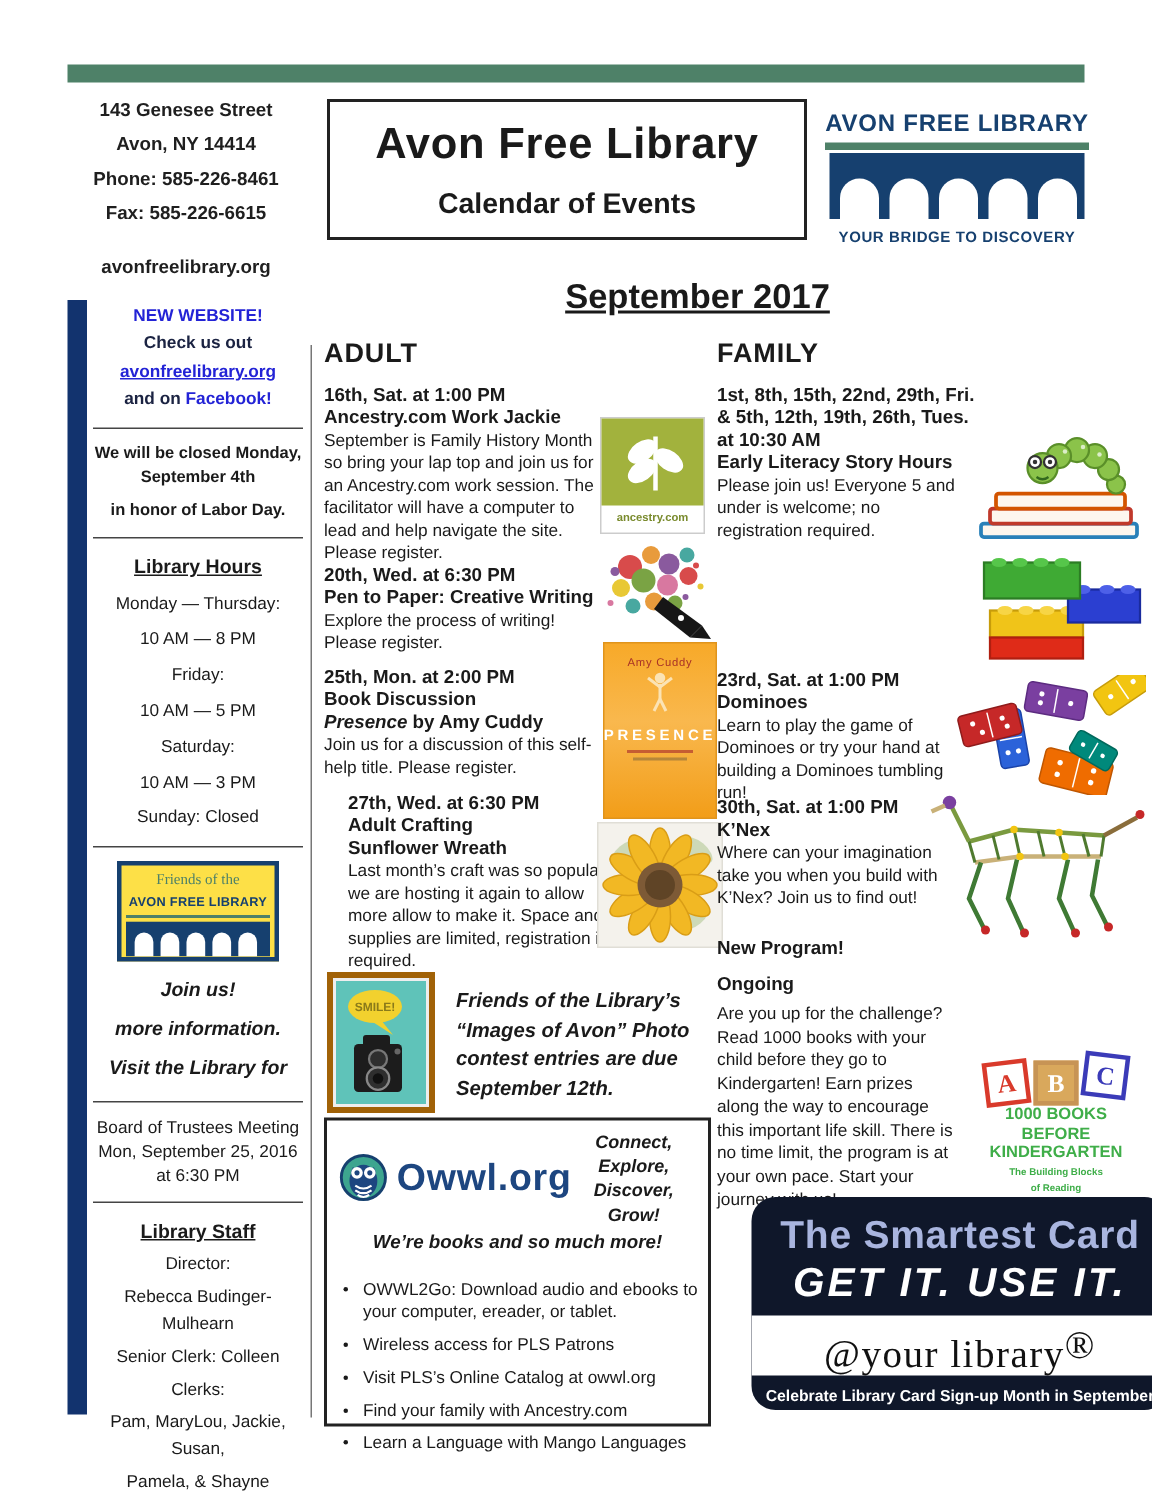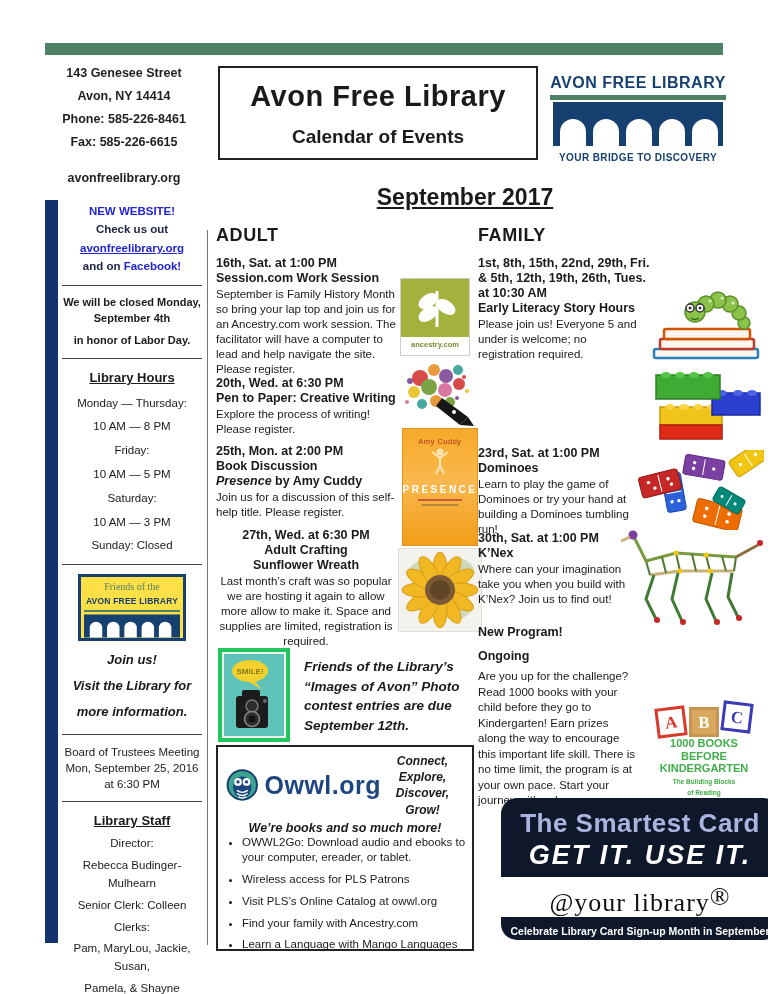--- a/index.html
+++ b/index.html
@@ -55,30 +55,30 @@
   .img-ancestry .sq{width:68px;height:58px;background:#a2b23d;}
   .img-ancestry .strip{font-size:7.5px;color:#7a8b2e;text-align:center;line-height:16px;font-weight:bold;}
   .img-splash{left:182px;top:135px;width:78px;height:72px;}
   .img-presence{left:186px;top:203px;width:76px;height:118px;background:linear-gradient(180deg,#f7a928,#f9b84e 45%,#f29d18);
                 text-align:center;box-shadow:0 0 0 1px #e0941c inset;}
   .img-presence .auth{font-size:7.5px;color:#a93226;margin-top:9px;letter-spacing:0.5px;}
   .img-presence .ptitle{font-size:10px;color:#fff;font-weight:bold;letter-spacing:2.5px;margin-top:4px;}
   .img-presence .pline{height:2px;background:#b03a2e;width:44px;margin:4px auto 0 auto;opacity:.7;}
   .img-presence .pline2{height:2px;background:#8a6d3b;width:36px;margin:3px auto 0 auto;opacity:.6;}
   .img-sunflower{left:182px;top:323px;width:82px;height:82px;background:#f4f2ec;border:1px solid #e0ded6;}
-  .img-camera{left:2px;top:423px;width:72px;height:94px;background:#22c55e;padding:0;}
+  .img-camera{left:2px;top:423px;width:72px;height:94px;background:#a16207;padding:0;}
   .img-camera .inner{margin:4px;width:64px;height:86px;background:#5fc3b9;border:2px solid #eee;box-sizing:border-box;position:relative;}
   .photo-text{left:88px;top:432px;width:172px;font-weight:bold;font-style:italic;font-size:13.5px;line-height:1.45;}
 
   .owwl-box{left:0px;top:520px;width:254px;height:202px;border:2px solid #222;background:#fff;}
   .owwl-head{display:flex;align-items:center;padding:6px 8px 0 8px;}
   .owwl-logo-text{color:#1d4680;font-weight:bold;font-size:25px;margin-left:6px;letter-spacing:0.5px;}
   .owwl-tag{margin-left:auto;text-align:center;font-weight:bold;font-style:italic;font-size:12px;line-height:1.35;}
   .owwl-sub{text-align:center;font-weight:bold;font-style:italic;font-size:12.5px;margin-top:3px;}
-  .owwl-box ul{margin:0 0 0 6px;padding-left:18px;}
+  .owwl-box ul{margin:18px 0 0 6px;padding-left:18px;}
   .owwl-box li{font-size:11.5px;margin-bottom:7px;line-height:1.3;}
 
   .img-bookworm{left:162px;top:50px;width:124px;height:86px;}
   .img-legos{left:168px;top:140px;width:120px;height:78px;}
   .img-dominoes{left:158px;top:225px;width:128px;height:80px;}
   .img-knex{left:138px;top:300px;width:152px;height:104px;}
 
   .np-label{font-weight:bold;font-size:12.5px;}
   .np-body{font-size:11.5px;line-height:1.35;}
   .np-logo{float:right;width:124px;margin:28px 0 4px 6px;text-align:center;}
@@ -178,22 +178,22 @@
           <path d="M6 24 V14 a6.5 6.5 0 0 1 13 0 V24 Z"></path>
           <path d="M24 24 V14 a6.5 6.5 0 0 1 13 0 V24 Z"></path>
           <path d="M42 24 V14 a6.5 6.5 0 0 1 13 0 V24 Z"></path>
           <path d="M60 24 V14 a6.5 6.5 0 0 1 13 0 V24 Z"></path>
           <path d="M78 24 V14 a6.5 6.5 0 0 1 13 0 V24 Z"></path>
         </g>
       </svg>
     </div>
     <div class="joinus">
       <div>Join us!</div>
+      <div>more information.</div>
       <div>Visit the Library for</div>
-      <div>more information.</div>
     </div>
     <hr class="sb-divider">
     <div class="trustees">
       <div>Board of Trustees Meeting</div>
       <div>Mon, September 25, 2016</div>
       <div>at 6:30 PM</div>
     </div>
     <hr class="sb-divider">
     <div class="staff">
       <div class="sb-title">Library Staff</div>
@@ -204,21 +204,21 @@
       <div>Pam, MaryLou, Jackie, Susan,</div>
       <div>Pamela, &amp; Shayne</div>
     </div>
   </div>
 
   <div class="abs adult-col">
     <div class="colhead abs" style="left:0;top:0;">ADULT</div>
 
     <div class="abs" style="left:0;top:31px;width:188px;">
       <div class="evt-dt">16th, Sat. at 1:00 PM</div>
-      <div class="evt-title">Session.com Work Session</div>
+      <div class="evt-title">Ancestry.com Work Jackie</div>
       <div class="evt-body">September is Family History Month so bring your lap top and join us for an Ancestry.com work session. The facilitator will have a computer to lead and help navigate the site. Please register.</div>
     </div>
     <div class="abs img-ancestry">
       <div class="sq">
         <svg width="68" height="58" viewBox="0 0 68 58">
           <g stroke="#ffffff" stroke-width="3" fill="#ffffff">
             <line x1="36" y1="12" x2="36" y2="48"></line>
             <ellipse cx="27" cy="22" rx="9" ry="5" transform="rotate(-35 27 22)"></ellipse>
             <ellipse cx="27" cy="35" rx="9" ry="5" transform="rotate(-35 27 35)"></ellipse>
             <ellipse cx="45" cy="28" rx="9" ry="5" transform="rotate(35 45 28)"></ellipse>
@@ -275,21 +275,21 @@
           <line x1="12" y1="12" x2="20" y2="6"></line>
             <line x1="12" y1="20" x2="8" y2="28"></line>
           <line x1="12" y1="20" x2="16" y2="28"></line>
         </g>
       </svg>
       <div class="ptitle">PRESENCE</div>
       <div class="pline"></div>
       <div class="pline2"></div>
     </div>
 
-    <div class="abs" style="left:0;top:303px;width:180px;text-align:center;">
+    <div class="abs" style="left:16px;top:303px;width:180px;">
       <div class="evt-dt">27th, Wed. at 6:30 PM</div>
       <div class="evt-title">Adult Crafting</div>
       <div class="evt-title">Sunflower Wreath</div>
       <div class="evt-body">Last month’s craft was so popular we are hosting it again to allow more allow to make it. Space and supplies are limited, registration is required.</div>
     </div>
     <div class="abs img-sunflower">
       <svg width="82" height="82" viewBox="0 0 82 82">
         <g fill="#cdd9b8">
           <ellipse cx="18" cy="20" rx="12" ry="6" transform="rotate(-40 18 20)"></ellipse>
           <ellipse cx="64" cy="62" rx="12" ry="6" transform="rotate(-40 64 62)"></ellipse>

